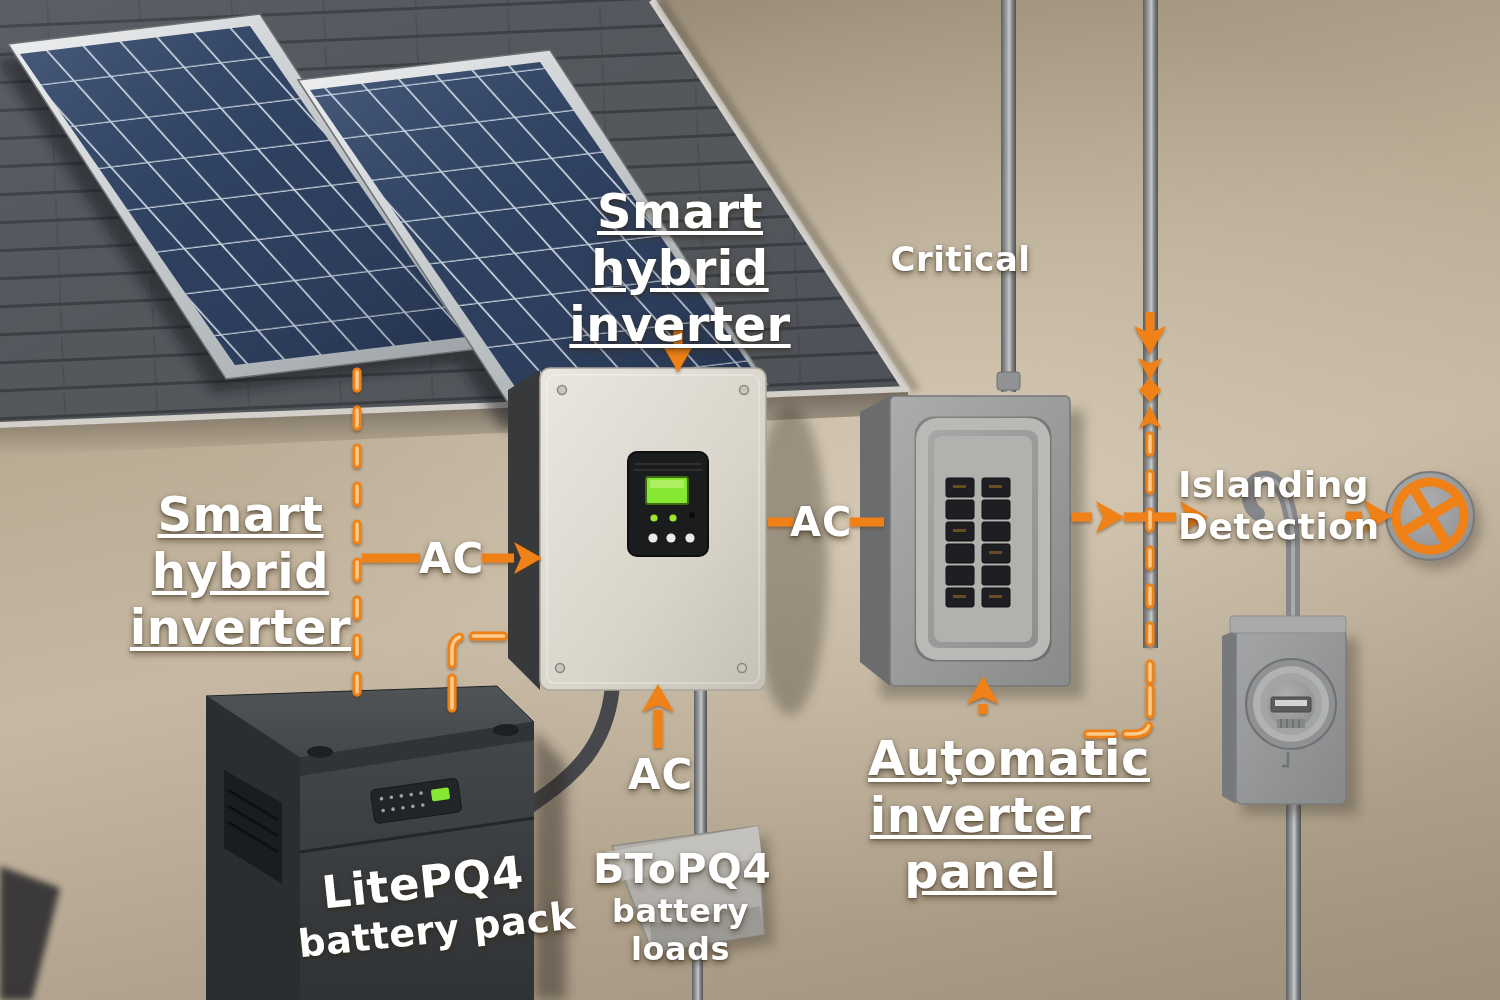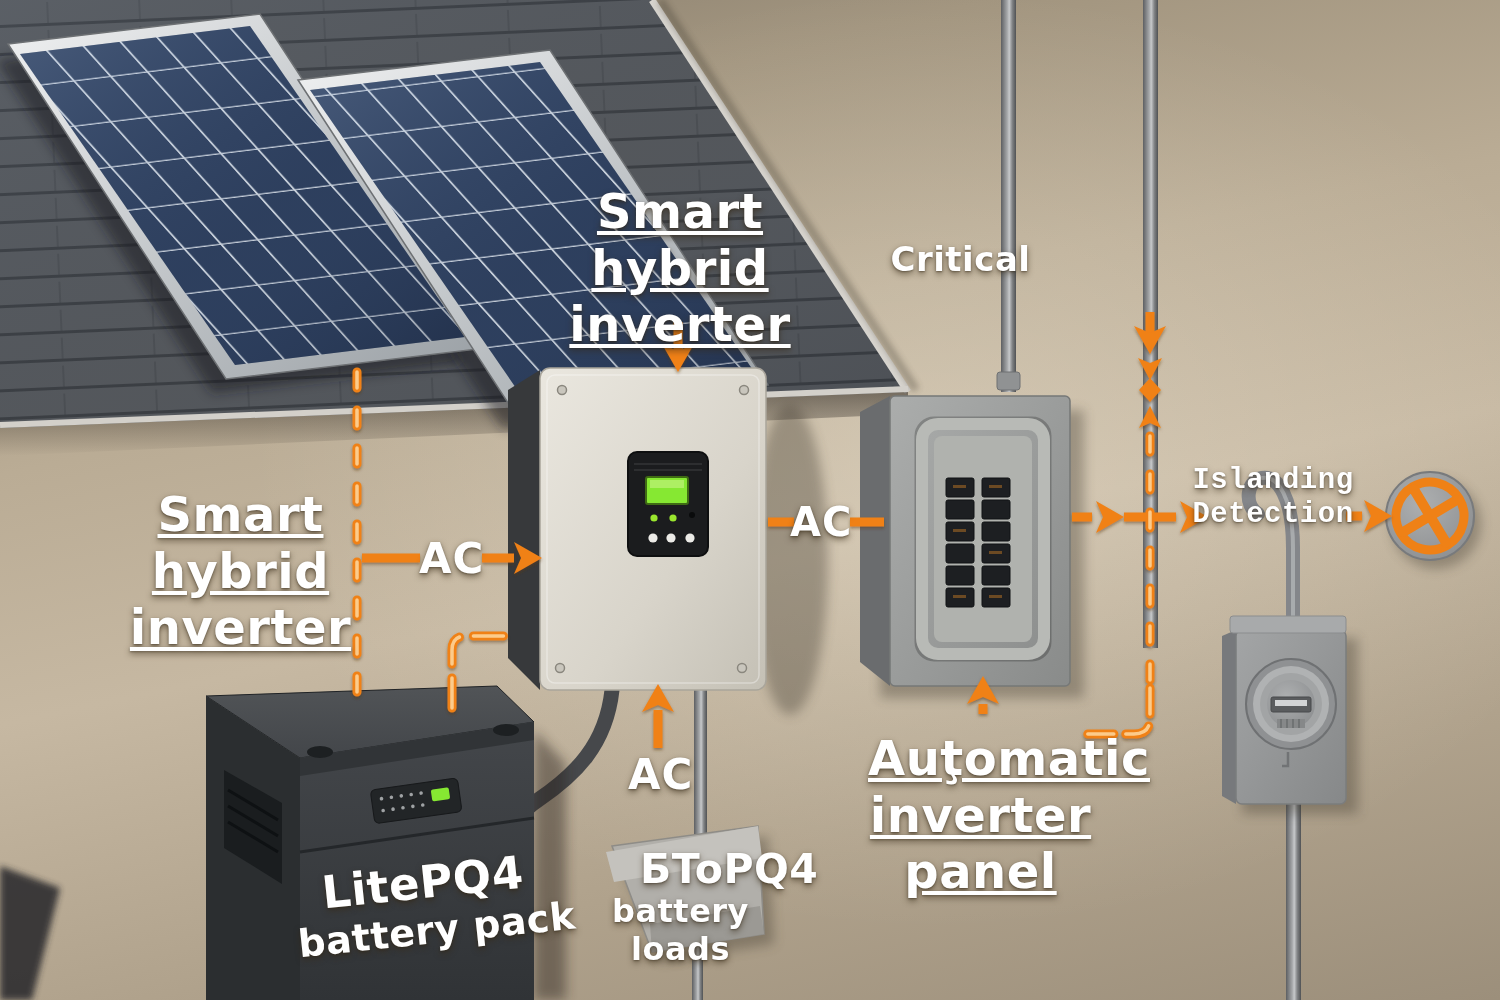--- a/index.html
+++ b/index.html
@@ -10,26 +10,26 @@
       radial-gradient(1100px 760px at 62% 46%, rgba(255,248,232,.28), rgba(0,0,0,0) 62%),
       linear-gradient(168deg,#857b6c 0%,#a2957f 16%,#baac95 36%,#c6b8a2 55%,#b0a28c 78%,#9c8f7b 100%);
   }
   #stage svg{position:absolute;left:0;top:0;}
   .lbl{
     position:absolute;color:#fff;font-weight:700;text-align:center;line-height:1.18;
     text-shadow:0 3px 6px rgba(55,42,22,.60),0 1px 2px rgba(40,30,15,.45);
     letter-spacing:.5px;white-space:nowrap;
   }
   .lbl div{white-space:nowrap;}
-  .f36{font-size:48px;text-decoration:underline;} .f34{font-size:34px;} .f30{font-size:29px;font-family:Liberation Mono, monospace;}
+  .f36{font-size:48px;text-decoration:underline;} .f34{font-size:34px;} .f30{font-size:36px;}
   .ac{font-size:42px;letter-spacing:1px;}
   #lbl-battery-main{transform:rotate(-6deg);}
   #lbl-battery-main .big{font-size:45px;}
   #lbl-battery-main .small{font-size:38px;}
-  #lbl-battery-small .big{font-size:41px;margin-left:47px;}
+  #lbl-battery-small .big{font-size:41px;}
   #lbl-battery-small .small{font-size:32px;}
 </style>
 </head>
 <body>
 
 <div id="stage">
 
 <svg width="1500" height="1000" viewBox="0 0 1500 1000">
   <defs>
     <linearGradient id="pipeG" x1="0" y1="0" x2="1" y2="0">

